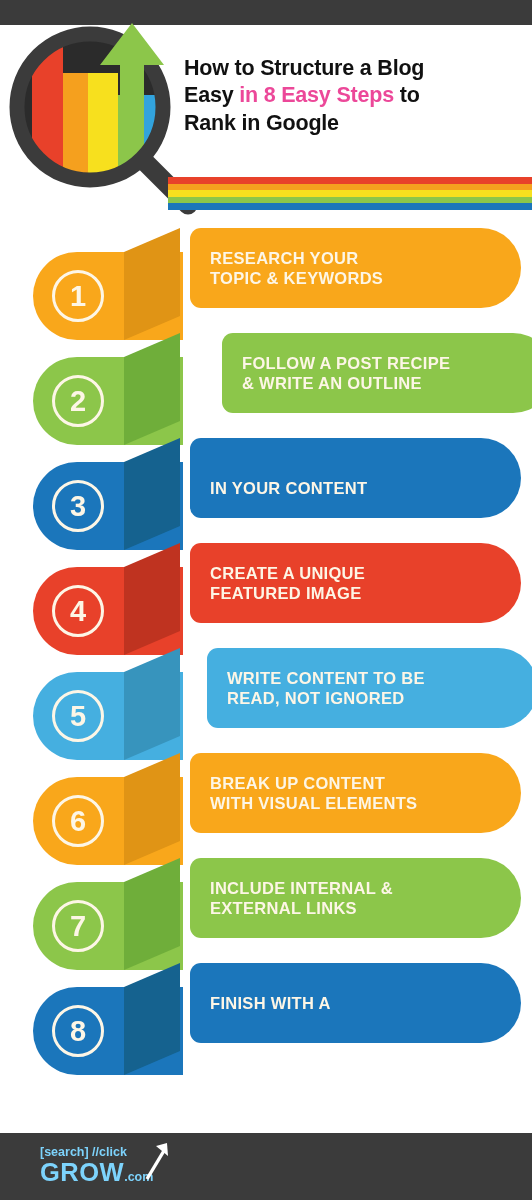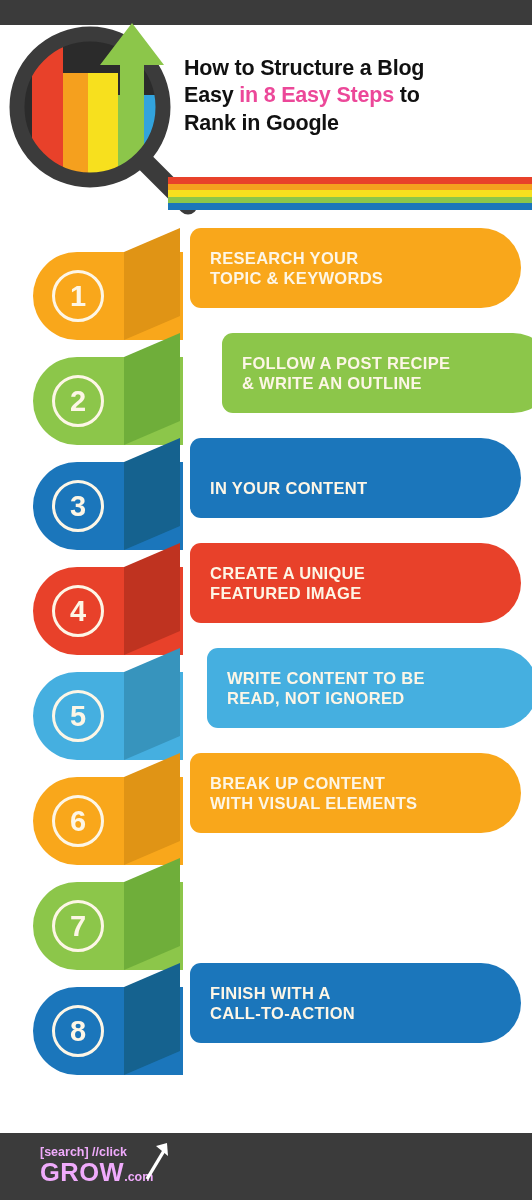--- a/index.html
+++ b/index.html
@@ -140,21 +140,21 @@
   .footer {
     position: absolute;
     left: 0; top: 1133px;
     width: 532px; height: 67px;
     background: #3b3b3b;
   }
   .logo-block {
     position: absolute;
     left: 40px; top: 12px;
     width: 150px; height: 46px;
-    color: #f0abfc;
+    color: #7dd3fc;
   }
   .logo-top {
     font-size: 12.5px;
     font-weight: bold;
     letter-spacing: 0px;
     line-height: 14px;
     white-space: nowrap;
   }
   .logo-bottom {
     font-size: 25.5px;
@@ -282,27 +282,30 @@
         <div class="pill" style="background: rgb(249, 167, 27);"></div>
         <div class="fold" style="background: rgb(224, 148, 21);"></div>
         <div class="bar" style="background: rgb(249, 167, 27);">
           <div class="bar-label"><span>BREAK UP CONTENT</span><br><span>WITH VISUAL ELEMENTS</span></div>
         </div>
         <div class="num">6</div>
       </div>
       <div class="step">
         <div class="pill" style="background: rgb(140, 198, 74);"></div>
         <div class="fold" style="background: rgb(111, 174, 58);"></div>
+        <div class="bar" style="background: rgb(140, 198, 74);">
+          <div class="bar-label"><span>INCLUDE INTERNAL &amp;</span><br><span>EXTERNAL LINKS</span></div>
+        </div>
         <div class="num">7</div>
       </div>
       <div class="step">
         <div class="pill" style="background: rgb(27, 118, 187);"></div>
         <div class="fold" style="background: rgb(21, 98, 143);"></div>
         <div class="bar" style="background: rgb(27, 118, 187);">
-          <div class="bar-label"><span>FINISH WITH A</span><br><span>CALL-TO-ACTION</span></div>
+          <div class="bar-label"><span>FINISH WITH A</span><br></div>
         </div>
         <div class="num">8</div>
       </div>
     </div>
 
   <div class="footer">
     <div class="logo-block">
       <div class="logo-top">[search] //click</div>
       <div class="logo-bottom">
         <span>GROW</span><span class="dotcom">.com</span>

